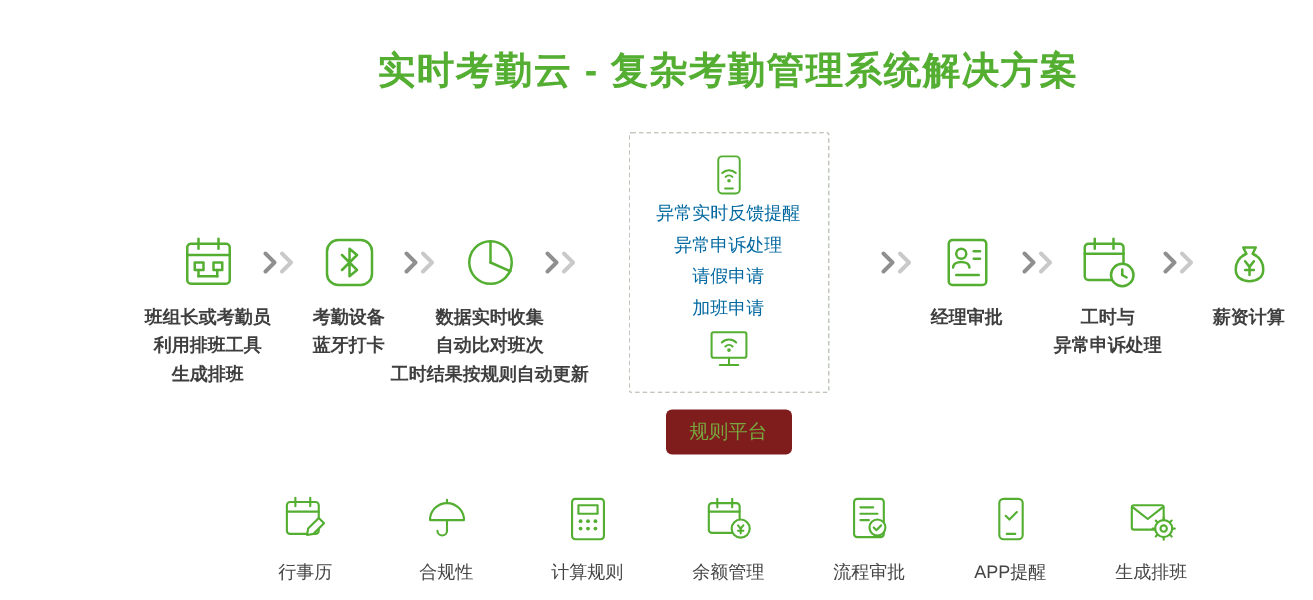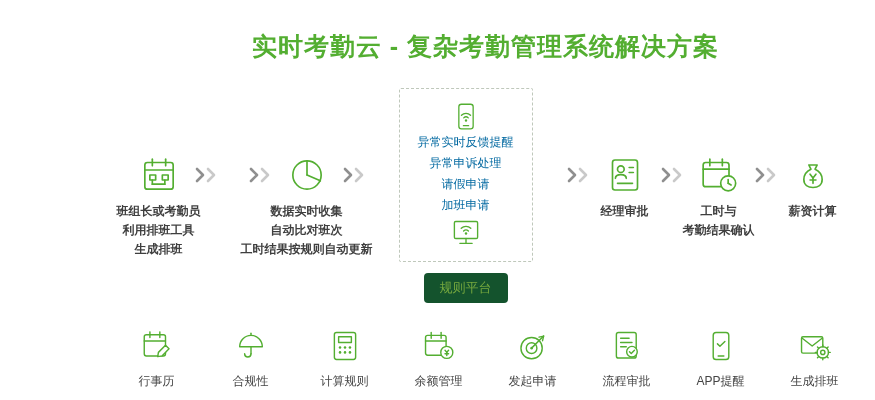--- a/index.html
+++ b/index.html
@@ -40,21 +40,21 @@
     position:relative;margin:0 18px;width:134px;height:174px;
     border:1px dashed #bfc8bb;border-radius:2px;
     display:flex;flex-direction:column;justify-content:space-between;align-items:center;
     padding:12px 6px;box-sizing:border-box;
   }
   .platform-text{
     font-size:12px;line-height:21px;color:#0369a1;text-align:center;white-space:pre-line;
   }
   .pill{
     position:absolute;top:calc(100% + 12px);left:50%;transform:translateX(-50%);
-    background:#14532d;color:#76a83e;font-size:13px;padding:6px 16px;border-radius:4px;
+    background:#7f1d1d;color:#76a83e;font-size:13px;padding:6px 16px;border-radius:4px;
     white-space:nowrap;
   }
   
   .features{
     margin-top:54px;display:flex;justify-content:center;gap:34px;
   }
   .feature{
     width:60px;display:flex;flex-direction:column;align-items:center;gap:10px;
   }
   .feature .flabel{font-size:12px;color:#454545;white-space:nowrap;}
@@ -85,20 +85,28 @@
 生成排班</span>
     </div>
 
     <span class="arrow">
       <svg class="ar" width="24" height="16" viewBox="0 0 24 16">
           <path d="M3 2 l6 6 -6 6"></path>
           <path d="M14 2 l6 6 -6 6"></path>
         </svg>
     </span>
 
+    <div class="step">
+      <svg class="gi" width="40" height="40" viewBox="0 0 48 48">
+        <rect x="6" y="6" width="36" height="36" rx="9"></rect>
+        <path d="M18 18 L30 30 L24 35 L24 13 L30 18 L18 30"></path>
+      </svg>
+      <span class="label">考勤设备
+蓝牙打卡</span>
+    </div>
 
     <span class="arrow">
       <svg class="ar" width="24" height="16" viewBox="0 0 24 16">
           <path d="M3 2 l6 6 -6 6"></path>
           <path d="M14 2 l6 6 -6 6"></path>
         </svg>
     </span>
 
     <div class="step">
       <svg class="gi" width="40" height="40" viewBox="0 0 48 48">
@@ -171,21 +179,21 @@
       <svg class="gi" width="40" height="40" viewBox="0 0 48 48">
         <rect x="5" y="9" width="31" height="29" rx="3"></rect>
         <line x1="13" y1="5" x2="13" y2="13"></line>
           <line x1="28" y1="5" x2="28" y2="13"></line>
         <line x1="5" y1="17" x2="36" y2="17"></line>
         <circle class="w" cx="35" cy="34" r="9"></circle>
         <line x1="35" y1="29.5" x2="35" y2="34"></line>
         <line x1="35" y1="34" x2="38.5" y2="36"></line>
       </svg>
       <span class="label">工时与
-考勤结果确认</span>
+异常申诉处理</span>
     </div>
 
     <span class="arrow">
       <svg class="ar" width="24" height="16" viewBox="0 0 24 16">
           <path d="M3 2 l6 6 -6 6"></path>
           <path d="M14 2 l6 6 -6 6"></path>
         </svg>
     </span>
 
     <div class="step">
@@ -244,30 +252,20 @@
           <line x1="27" y1="5" x2="27" y2="13"></line>
         <line x1="5" y1="17" x2="34" y2="17"></line>
         <circle class="w" cx="35" cy="33" r="8.5"></circle>
         <path d="M32.5 30 l2.5 3 2.5 -3"></path>
         <line x1="35" y1="33" x2="35" y2="37.5"></line>
         <line x1="32.5" y1="35" x2="37.5" y2="35"></line>
       </svg>
       <span class="flabel">余额管理</span>
     </div>
 
-    <div class="feature">
-      <svg class="gi" width="34" height="34" viewBox="0 0 48 48">
-        <circle cx="22" cy="27" r="15"></circle>
-        <circle cx="22" cy="27" r="7.5"></circle>
-        <circle class="f" cx="22" cy="27" r="1.8"></circle>
-        <line x1="22" y1="27" x2="39" y2="10"></line>
-        <path d="M39 10 l-1.5 6.5 M39 10 l-6.5 1.5"></path>
-      </svg>
-      <span class="flabel">发起申请</span>
-    </div>
 
     <div class="feature">
       <svg class="gi" width="34" height="34" viewBox="0 0 48 48">
         <rect x="9" y="5" width="28" height="36" rx="3"></rect>
         <line x1="15" y1="13" x2="27" y2="13"></line>
         <line x1="15" y1="19" x2="31" y2="19"></line>
         <line x1="15" y1="25" x2="23" y2="25"></line>
         <circle class="w" cx="31" cy="32" r="7.5"></circle>
         <path d="M27.5 32 l2.5 2.5 4.5 -4.5"></path>
       </svg>

